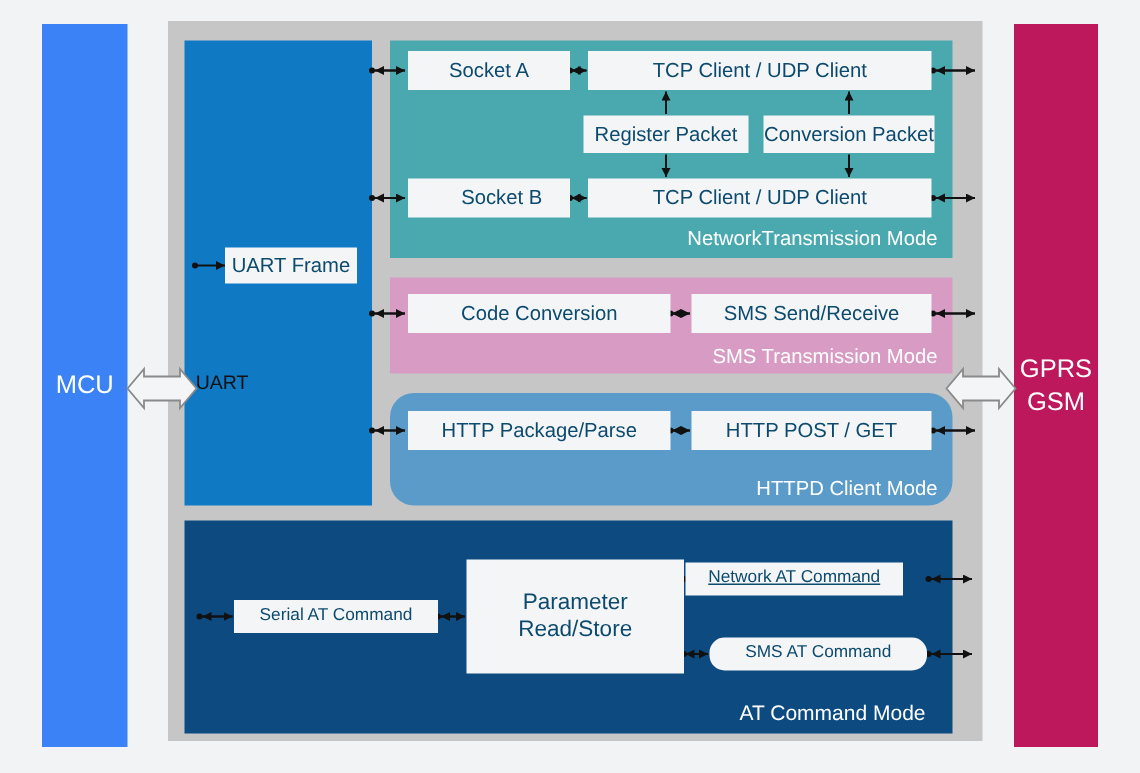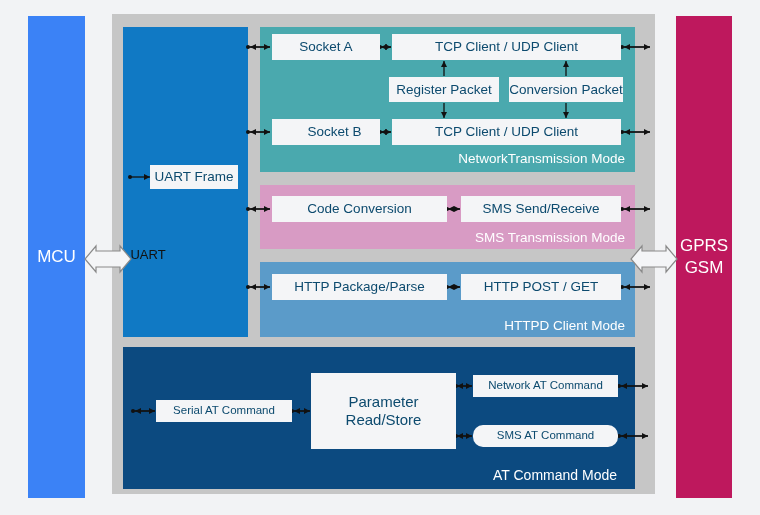--- a/index.html
+++ b/index.html
@@ -66,20 +66,21 @@
   }
   #network-panel .mode-label { bottom: 6px; }
   #sms-panel {
     left: 260px; top: 185px; width: 375px; height: 64px;
     background: #D89BC4;
   }
   #sms-panel .mode-label { bottom: 4px; }
   #http-panel {
     left: 260px; top: 262px; width: 375px; height: 75px;
     background: #5B9BC9;
+    border-radius: 16px;
   }
   #http-panel .mode-label { bottom: 4px; }
   #at-panel {
     left: 123px; top: 347px; width: 512px; height: 142px;
     background: #0C4A80;
   }
   #at-panel .mode-label { bottom: 6px; right: 18px; font-size: 14px; }
 
   
   .node {
@@ -113,21 +114,21 @@
   
   #http-package  { left: 272px; top: 274px; width: 175px; height: 26px; }
   #http-postget  { left: 461px; top: 274px; width: 160px; height: 26px; }
 
   
   #uart-frame    { left: 150px; top: 165px; width: 88px;  height: 24px; }
 
   
   #serial-at     { left: 156px; top: 400px; width: 136px; height: 22px; }
   #param-store   { left: 311px; top: 373px; width: 145px; height: 76px; }
-  #network-at    { left: 473px; top: 375px; width: 145px; height: 22px; }
+  #network-at    { left: 457px; top: 375px; width: 145px; height: 22px; text-decoration: underline; }
   #sms-at        { left: 473px; top: 425px; width: 145px; height: 22px; border-radius: 10px; }
 
   
   .conn { position: absolute; }
   .conn svg { display: block; overflow: visible; }
 
   
   .big-arrow { position: absolute; }
   #uart-arrow  { left: 84px;  top: 243px; }
   #radio-arrow { left: 630px; top: 243px; }

